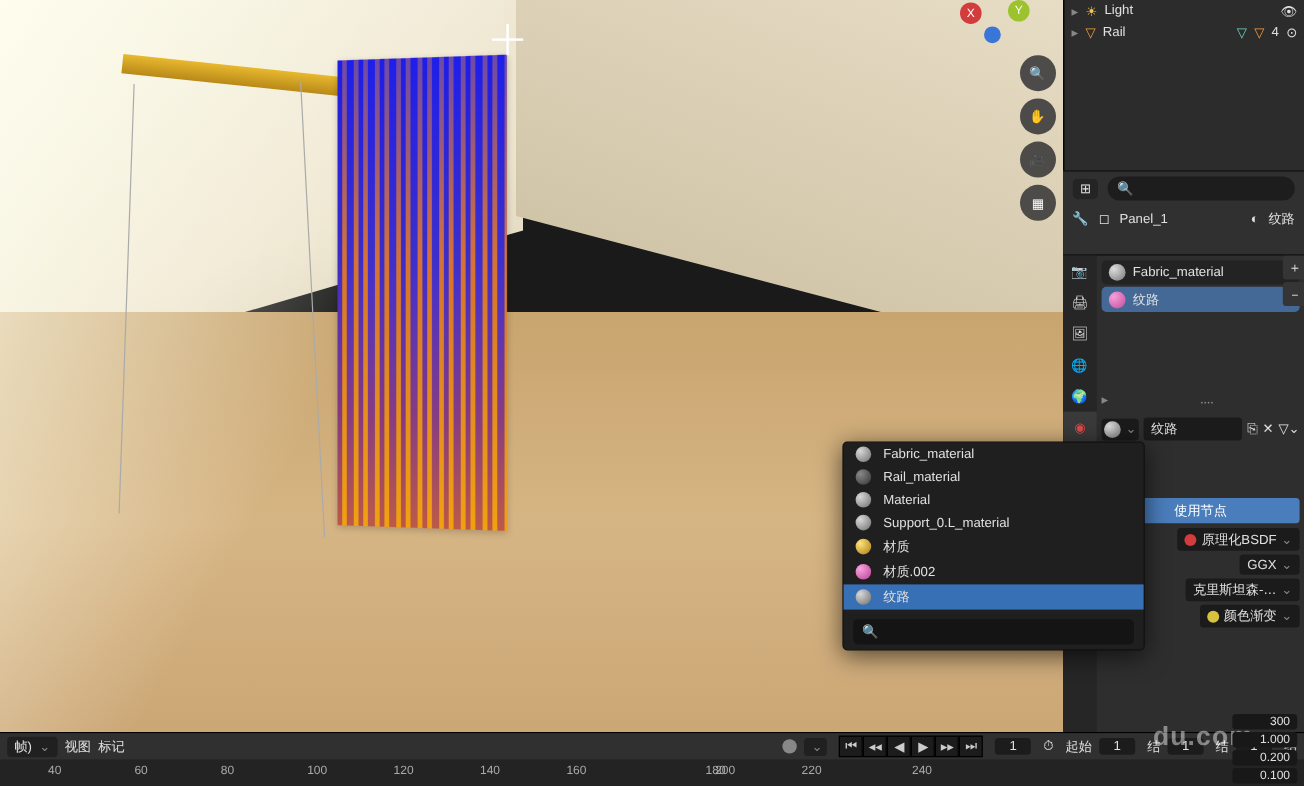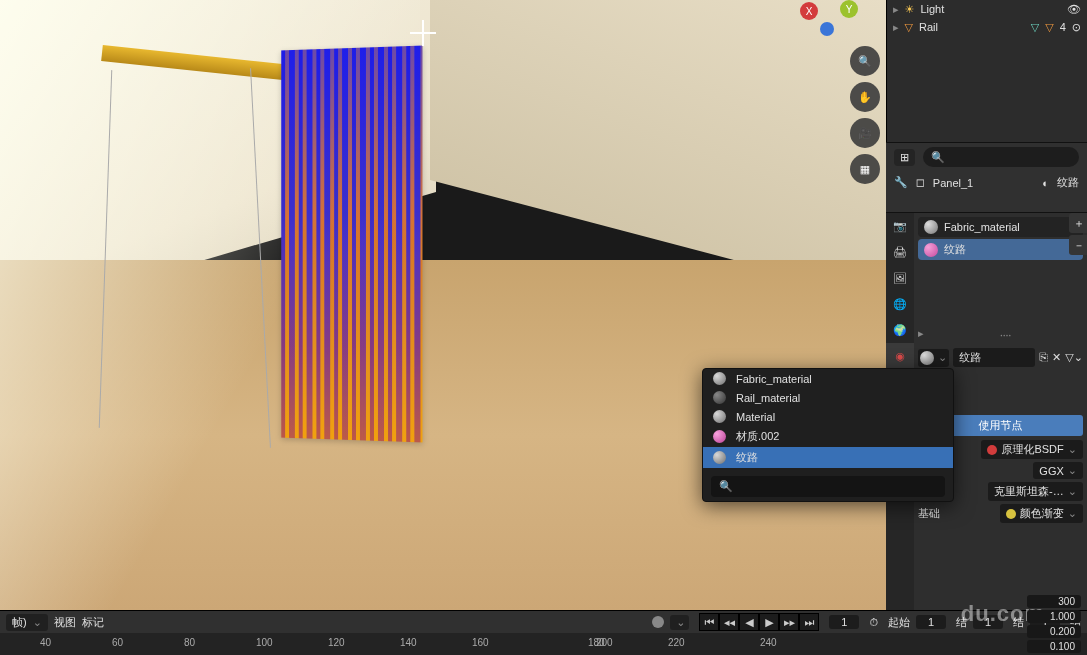--- a/index.html
+++ b/index.html
@@ -246,20 +246,28 @@
       </div>
       <div class="mrow">
         <span class="mball mb-d"></span>
         <span>Rail_material</span>
       </div>
       <div class="mrow">
         <span class="mball mb-g"></span>
         <span>Material</span>
       </div>
       <div class="mrow">
+        <span class="mball mb-g"></span>
+        <span>Support_0.L_material</span>
+      </div>
+      <div class="mrow">
+        <span class="mball mb-y"></span>
+        <span>材质</span>
+      </div>
+      <div class="mrow">
         <span class="mball mb-p"></span>
         <span>材质.002</span>
       </div>
       <div class="mrow sel">
         <span class="mball mb-g"></span>
         <span>纹路</span>
       </div>
     </div>
   <div class="msearch">
     <span>🔍</span>

